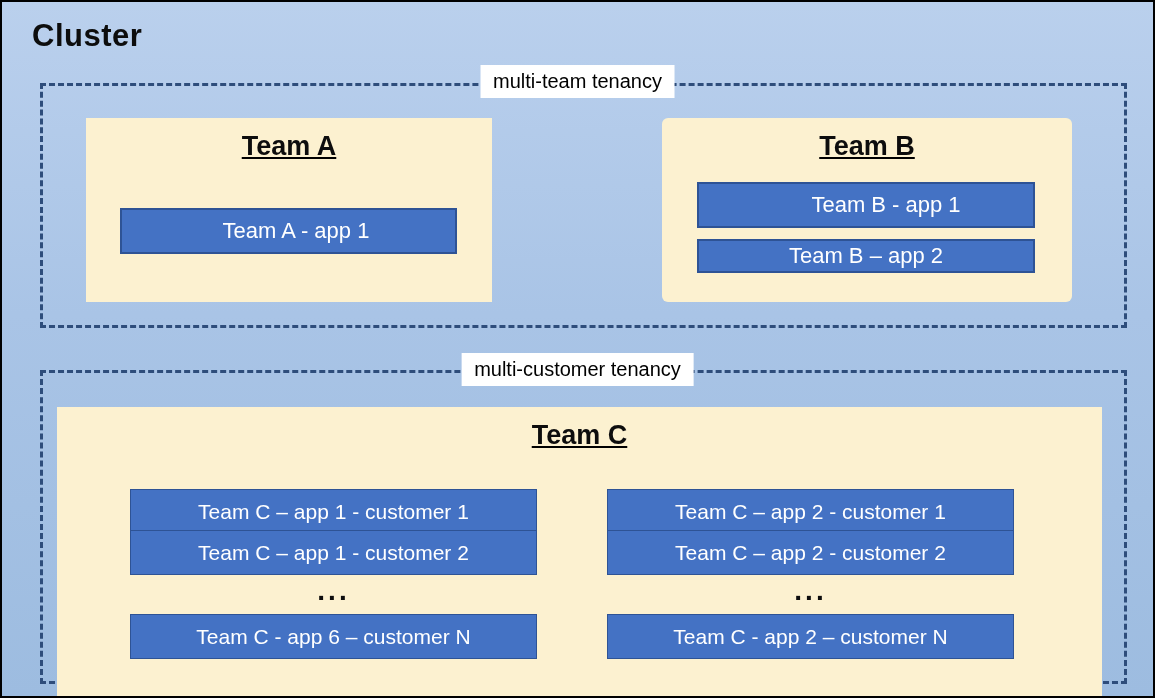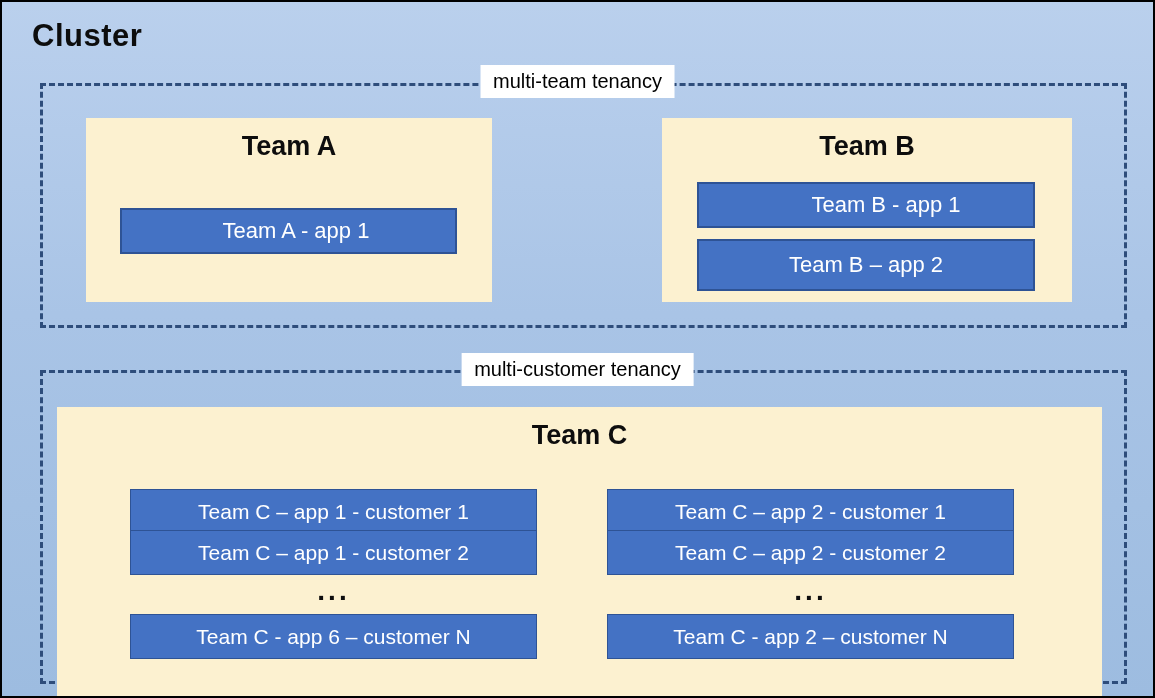--- a/index.html
+++ b/index.html
@@ -40,23 +40,24 @@
     padding: 3px 13px;
     white-space: nowrap;
     z-index: 2;
   }
   .label-team { top: 63px; }
   .label-customer { top: 351px; }
   .team-panel {
     position: absolute;
     background: #fcf1d0;
     z-index: 2;
+    text-decoration: underline;
   }
   .panel-a { left: 84px; top: 116px; width: 406px; height: 184px; }
-  .panel-b { left: 660px; top: 116px; width: 410px; height: 184px; }
+  .panel-b { left: 660px; top: 116px; width: 410px; height: 184px; border-radius: 6px; }
   .panel-c { left: 55px; top: 405px; width: 1045px; height: 334px; }
   .team-heading {
     text-align: center;
     font-size: 27px;
     font-weight: 700;
     color: #0d0d0d;
     padding-top: 13px;
   }
   .app-box {
     position: absolute;
@@ -65,21 +66,21 @@
     box-sizing: border-box;
     color: #ffffff;
     display: flex;
     align-items: center;
     justify-content: center;
     font-size: 22px;
     white-space: nowrap;
   }
   .app-a1 { left: 34px; top: 90px;  width: 337px; height: 46px; padding-left: 15px; }
   .app-b1 { left: 35px; top: 64px;  width: 338px; height: 46px; padding-left: 40px; }
-  .app-b2 { left: 35px; top: 121px; width: 338px; height: 52px; }
+  .app-b2 { left: 35px; top: 121px; width: 338px; height: 34px; }
   .app-c {
     border-width: 1px;
     width: 407px;
     height: 45px;
     font-size: 21px;
   }
   .c-col1 { left: 73px; }
   .c-col2 { left: 550px; }
   .c-row1 { top: 50px; margin-top: 32px; }
   .c-row2 { top: 123px; }

